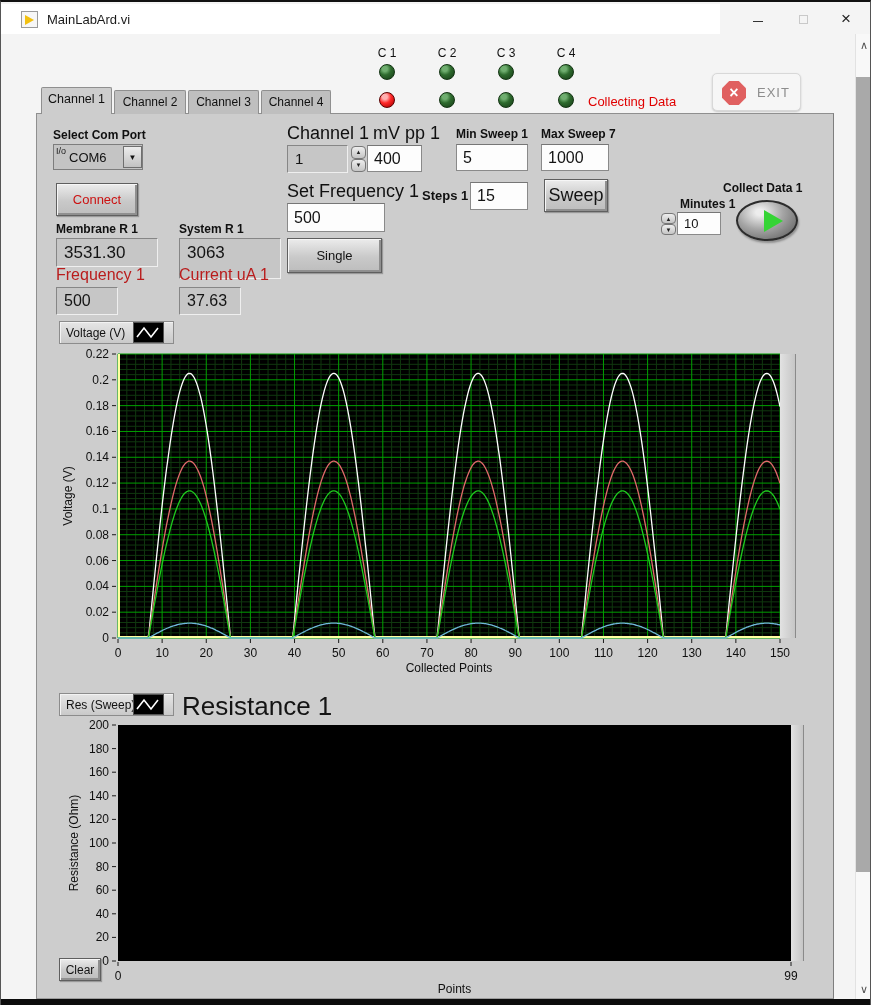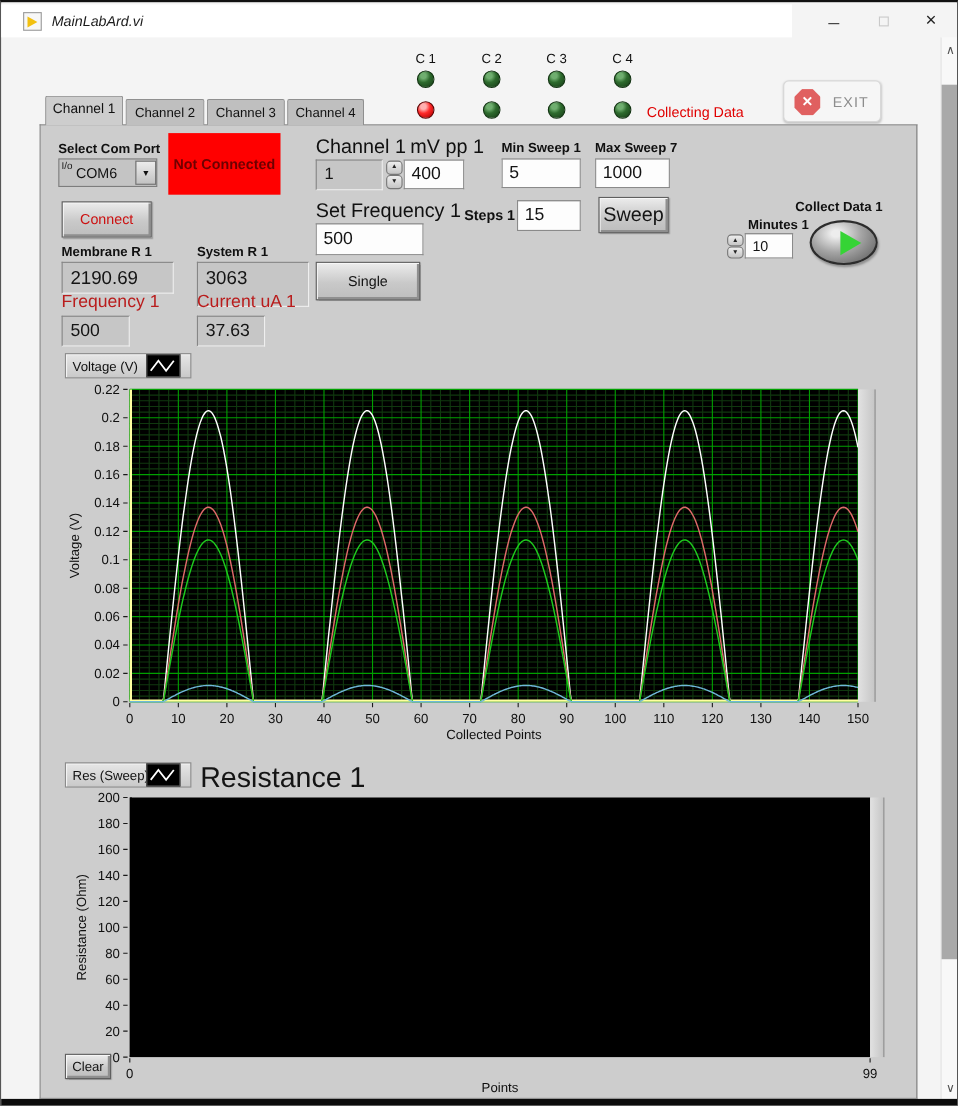--- a/index.html
+++ b/index.html
@@ -5,21 +5,21 @@
   * { margin:0; padding:0; box-sizing:border-box; }
   html,body { background:#222; }
   #root{
     position:relative; width:871px; height:1005px;
     font-family:"Liberation Sans", sans-serif;
     background:#f4f4f4; overflow:hidden;
     border-top:2px solid #111; border-left:1px solid #555; border-right:1px solid #555;
   }
   .abs{ position:absolute; }
   
-  #titlebar{ left:0; top:2px; width:719px; height:30px; background:#ffffff;font-style:italic; }
+  #titlebar{ left:0; top:2px; width:719px; height:30px; background:#ffffff; }
   #app-icon{ left:20px; top:7px; width:17px; height:17px; background:#f7f7f7; border:1px solid #9a9a9a; }
   #app-icon .arrow{ position:absolute; left:3px; top:3px; width:0; height:0;
      border-left:9px solid #f2c010; border-top:5px solid transparent; border-bottom:5px solid transparent; }
   #window-title{ left:46px; top:8px; font-size:13px; color:#1b1b1b; }
   .winbtn{ width:34px; height:26px; top:2px; text-align:center; line-height:26px; color:#333; font-size:15px; }
   #btn-min{ left:740px; }
   #btn-min .bar{ position:absolute; left:12px; top:15px; width:10px; height:1px; background:#333; }
   #btn-max{ left:785px; }
   #btn-max .box{ position:absolute; left:13px; top:9px; width:9px; height:9px; border:1px solid #c9c9c9; }
   #btn-close{ left:828px; font-size:17px; color:#222; }
@@ -141,28 +141,25 @@
       <div class="abs tab" style="left: 260px; width: 70px;">Channel 4</div>
     </div>
 
   <div class="abs lbl" style="left:52px; top:126px;">Select Com Port</div>
   <div class="abs" id="combo">
     <div class="abs" id="io-glyph">I/o</div>
     <div class="abs" id="combo-value">COM6</div>
     <div class="abs" id="combo-arrow">▼</div>
   </div>
 
-  <div class="abs" id="not-connected">
-    <span>Not Connected</span>
-  </div>
 
   <button class="abs btn3d" style="left:55px; top:181px; width:82px; height:33px; font-size:13px; color:#cc1111;">Connect</button>
 
   <div class="abs lbl" style="left:55px; top:220px;">Membrane R 1</div>
-  <div class="abs indicator" style="left:55px; top:236px; width:102px; height:29px; font-size:17px; line-height:27px;">2190.69</div>
+  <div class="abs indicator" style="left:55px; top:236px; width:102px; height:29px; font-size:17px; line-height:27px;">3531.30</div>
   <div class="abs lbl" style="left:178px; top:220px;">System R 1</div>
   <div class="abs indicator" style="left:178px; top:236px; width:102px; height:41px; font-size:17px; line-height:27px;">3063</div>
   <div class="abs midlbl" style="left:55px; top:264px; font-size:16px;">Frequency 1</div>
   <div class="abs indicator" style="left:55px; top:285px; width:62px; height:28px; font-size:16px; line-height:26px;">500</div>
   <div class="abs midlbl" style="left:178px; top:264px; font-size:16px;">Current uA 1</div>
   <div class="abs indicator" style="left:178px; top:285px; width:62px; height:28px; font-size:16px; line-height:26px;">37.63</div>
 
   <div class="abs biglbl" style="left:286px; top:121px;">Channel 1</div>
   <div class="abs biglbl" style="left:372px; top:121px;">mV pp 1</div>
   <div class="abs indicator" style="left:286px; top:143px; width:61px; height:28px; font-size:15px; line-height:26px;">1</div>

